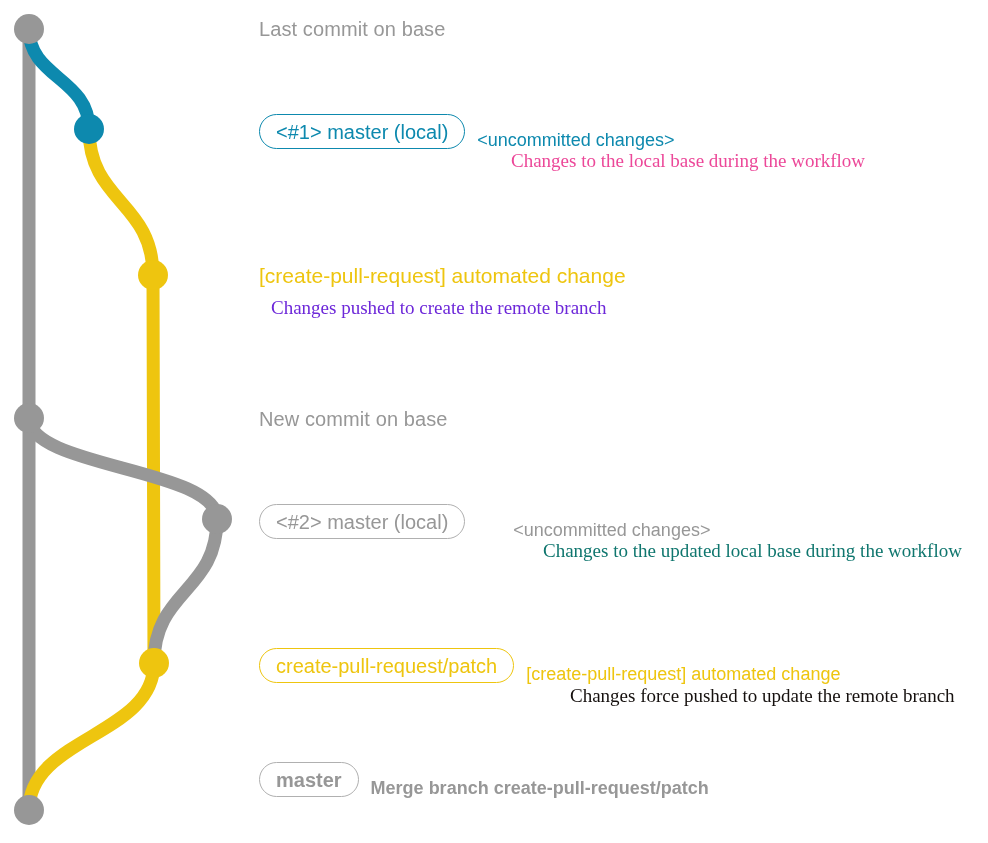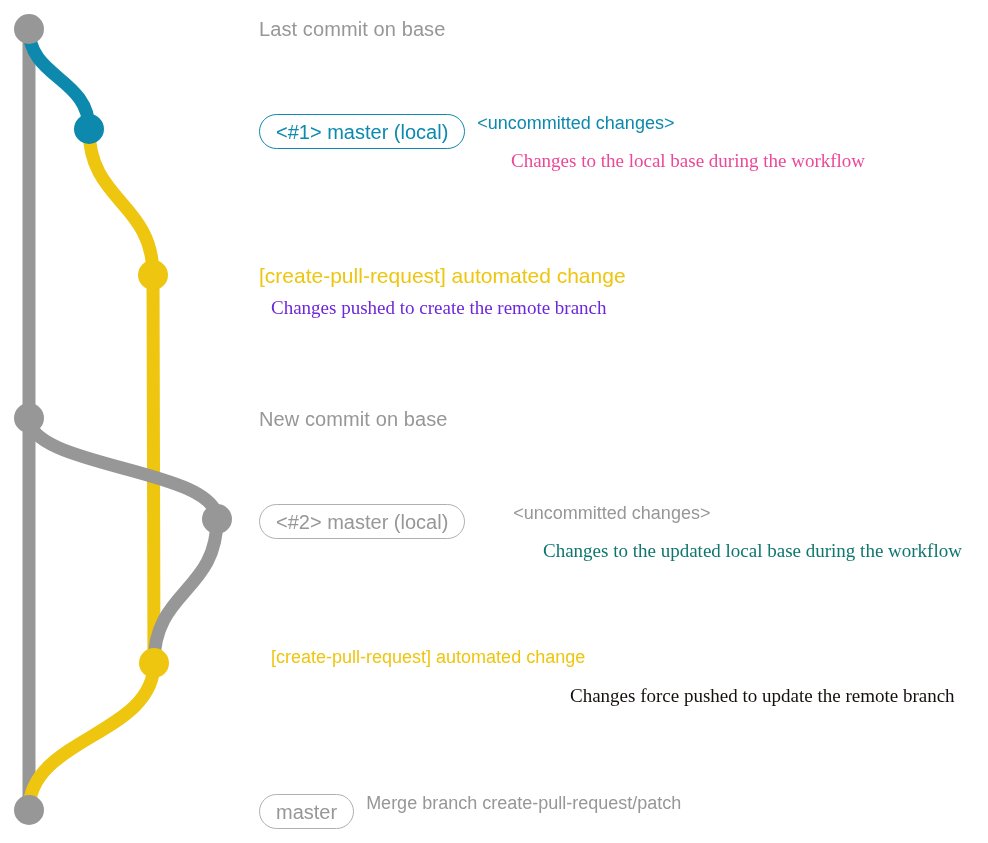--- a/index.html
+++ b/index.html
@@ -51,21 +51,21 @@
   
   .plain-label {
     font-size: 20px;
     letter-spacing: 0.1px;
     line-height: 1;
   }
 
   
   .badge-row {
     display: flex;
-    align-items: flex-start;
+    align-items: flex-end;
   }
 
   .branch-badge {
     display: inline-flex;
     align-items: center;
     justify-content: center;
     box-sizing: border-box;
     height: 35px;
     padding: 0 16px;
     border-radius: 18px;
@@ -151,23 +151,24 @@
 
     <div class="annotation-row plain-label c-gray" style="left: 259px; top: 409px; color: rgb(151, 151, 151);">New commit on base</div>
 
     <div class="annotation-row badge-row" style="left:259px; top:504px;gap:36px;">
       <span class="branch-badge b-gray" style="border-color: rgb(176, 176, 176); color: rgb(151, 151, 151);">&lt;#2&gt; master (local)</span>
       <span class="badge-headline c-gray" style="color: rgb(151, 151, 151);">&lt;uncommitted changes&gt;</span>
     </div>
     <div class="description" style="left: 511px; top: 541px; color: #0f766e; margin-left: 32px;">Changes to the updated local base during the workflow</div>
 
     <div class="annotation-row badge-row" style="left:259px; top:648px;">
+      <span class="branch-badge b-yellow" style="border-color: rgb(238, 197, 15); color: rgb(238, 197, 15);">create-pull-request/patch</span>
       <span class="badge-headline c-yellow" style="color: rgb(238, 197, 15);">[create-pull-request] automated change</span>
     </div>
     <div class="description" style="left: 570px; top: 686px; color: rgb(21, 16, 14);">Changes force pushed to update the remote branch</div>
 
-    <div class="annotation-row badge-row" style="left:259px; top:794px;">
+    <div class="annotation-row badge-row" style="left:259px; top:762px;font-weight:bold;">
       <span class="branch-badge b-gray" style="border-color: rgb(176, 176, 176); color: rgb(151, 151, 151);">master</span>
       <span class="badge-headline c-gray" style="color: rgb(151, 151, 151);">Merge branch create-pull-request/patch</span>
     </div>
 
   </div>
 </div>
 
 </body></html>

